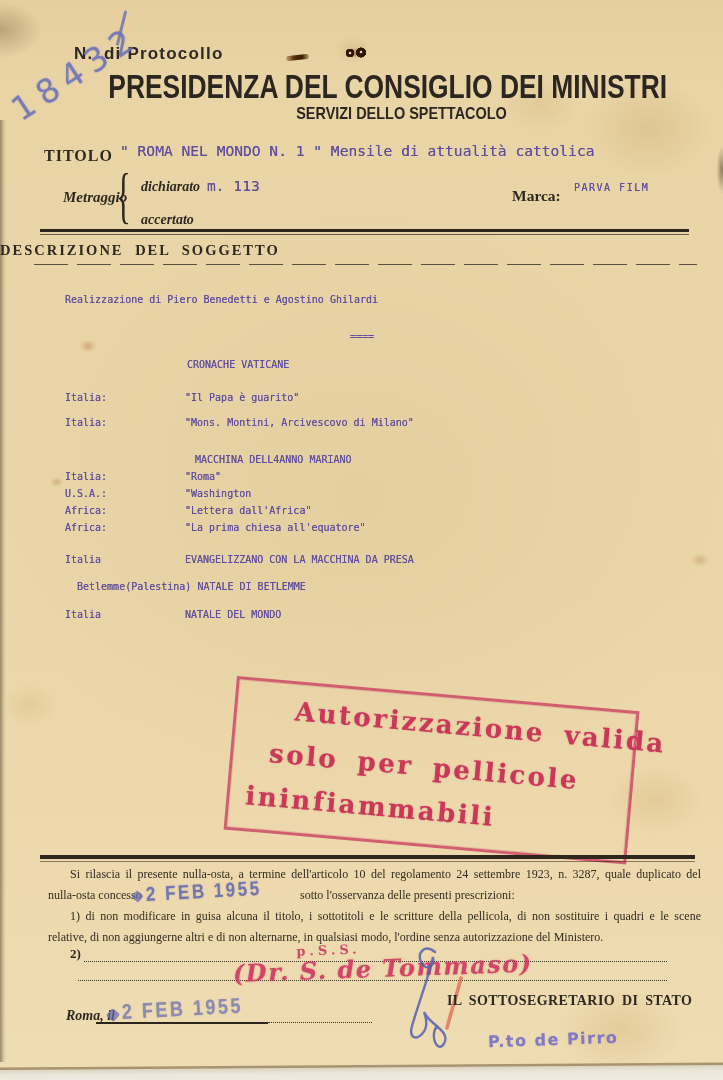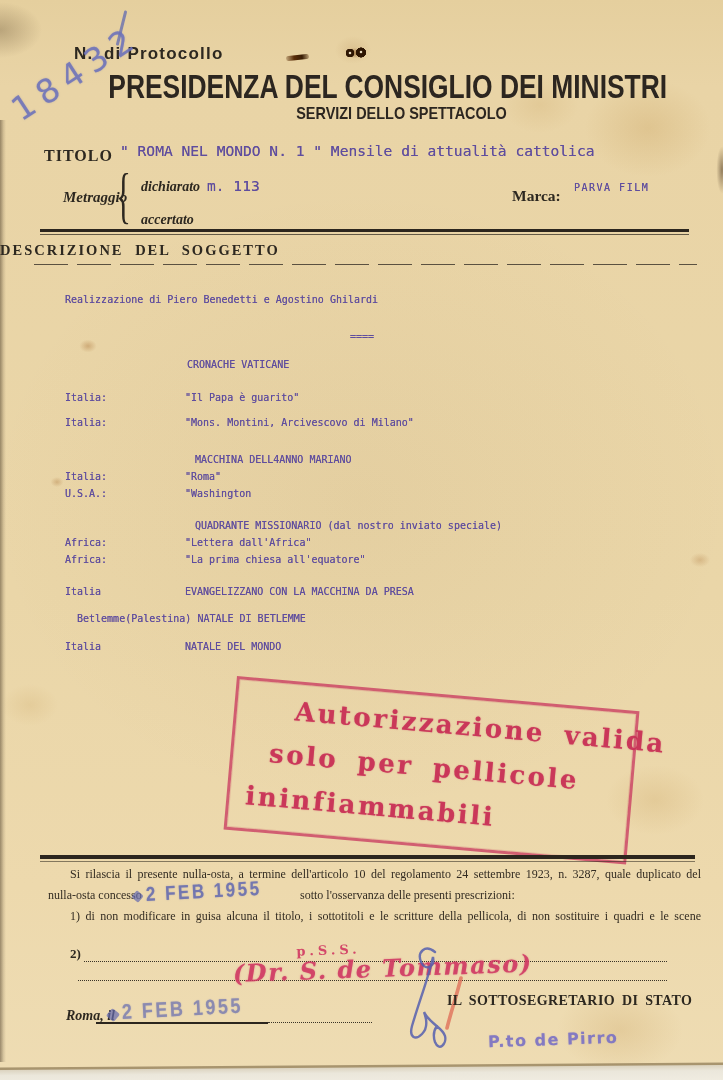--- a/index.html
+++ b/index.html
@@ -129,41 +129,41 @@
 
   <div class="abs desc mono">
     <div class="drow full"><span class="dtext">Realizzazione di Piero Benedetti e Agostino Ghilardi</span></div>
     <div class="drow center" style="margin-top:20px;"><span class="dtext">====</span></div>
     <div class="drow heading" style="margin-top:11px;"><span class="dlabel"></span><span class="dtext">CRONACHE VATICANE</span></div>
     <div class="drow" style="margin-top:16px;"><span class="dlabel">Italia:</span><span class="dtext">"Il Papa è guarito"</span></div>
     <div class="drow" style="margin-top:8px;"><span class="dlabel">Italia:</span><span class="dtext">"Mons. Montini, Arcivescovo di Milano"</span></div>
     <div class="drow heading2" style="margin-top:20px;"><span class="dlabel"></span><span class="dtext">MACCHINA DELL4ANNO MARIANO</span></div>
     <div class="drow"><span class="dlabel">Italia:</span><span class="dtext">"Roma"</span></div>
     <div class="drow"><span class="dlabel">U.S.A.:</span><span class="dtext">"Washington</span></div>
-    <div class="drow heading2" style="margin-top:15px;"><span class="dlabel"></span><span class="dtext">QUADRANTE MISSIONARIO (dal nostro inviato speciale)</span></div>
     <div class="drow"><span class="dlabel">Africa:</span><span class="dtext">"Lettera dall'Africa"</span></div>
     <div class="drow"><span class="dlabel">Africa:</span><span class="dtext">"La prima chiesa all'equatore"</span></div>
     <div class="drow" style="margin-top:15px;"><span class="dlabel">Italia</span><span class="dtext">EVANGELIZZANO CON LA MACCHINA DA PRESA</span></div>
     <div class="drow full" style="margin-top:10px;margin-left:12px;"><span class="dtext">Betlemme(Palestina) NATALE DI BETLEMME</span></div>
     <div class="drow" style="margin-top:11px;"><span class="dlabel">Italia</span><span class="dtext">NATALE DEL MONDO</span></div>
   </div>
 
   <div class="abs stampbox">
     <div class="sline" style="left:58px;top:12px;">Autorizzazione valida</div>
     <div class="sline" style="left:36px;top:56px;">solo per pellicole</div>
     <div class="sline" style="left:16px;top:100px;">ininfiammabili</div>
   </div>
 
   <div class="abs rule" style="left:40px;right:28px;top:855px;height:3.5px;"></div>
   <div class="abs rule" style="left:40px;right:28px;top:861px;height:1px;opacity:.55;"></div>
 
   <div class="abs legal just" style="left:70px;right:22px;top:867px;">Si rilascia il presente nulla-osta, a termine dell'articolo 10 del regolamento 24 settembre 1923, n. 3287, quale  duplicato del</div>
   <div class="abs legal" style="left:48px;top:888px;">nulla-osta concesso</div>
   <div class="abs legal" style="left:300px;top:888px;">sotto l'osservanza delle presenti prescrizioni:</div>
   <div class="abs legal just" style="left:70px;right:22px;top:909px;">1) di non modificare in guisa alcuna il titolo, i sottotitoli e le scritture della pellicola, di non sostituire i quadri e le scene</div>
+  <div class="abs legal" style="left:48px;top:930px;">relative, di non aggiungerne altri e di non alternarne, in qualsiasi modo, l'ordine senza autorizzazione del Ministero.</div>
 
   <div class="abs stampblob" style="left:133px;top:892px;width:9px;height:9px;"></div>
   <div class="abs datestamp" style="left:146px;top:885px;font-size:17px;">2 FEB 1955</div>
 
   <div class="abs leader-row" style="left:70px;right:56px;top:946px;">
     <span class="serifb" style="font-size:13px;">2)</span>
     <span class="dotted" style="flex:1;margin-left:3px;height:12px;"></span>
   </div>
   <div class="abs dotted" style="left:78px;right:56px;top:979px;height:1px;"></div>
 

